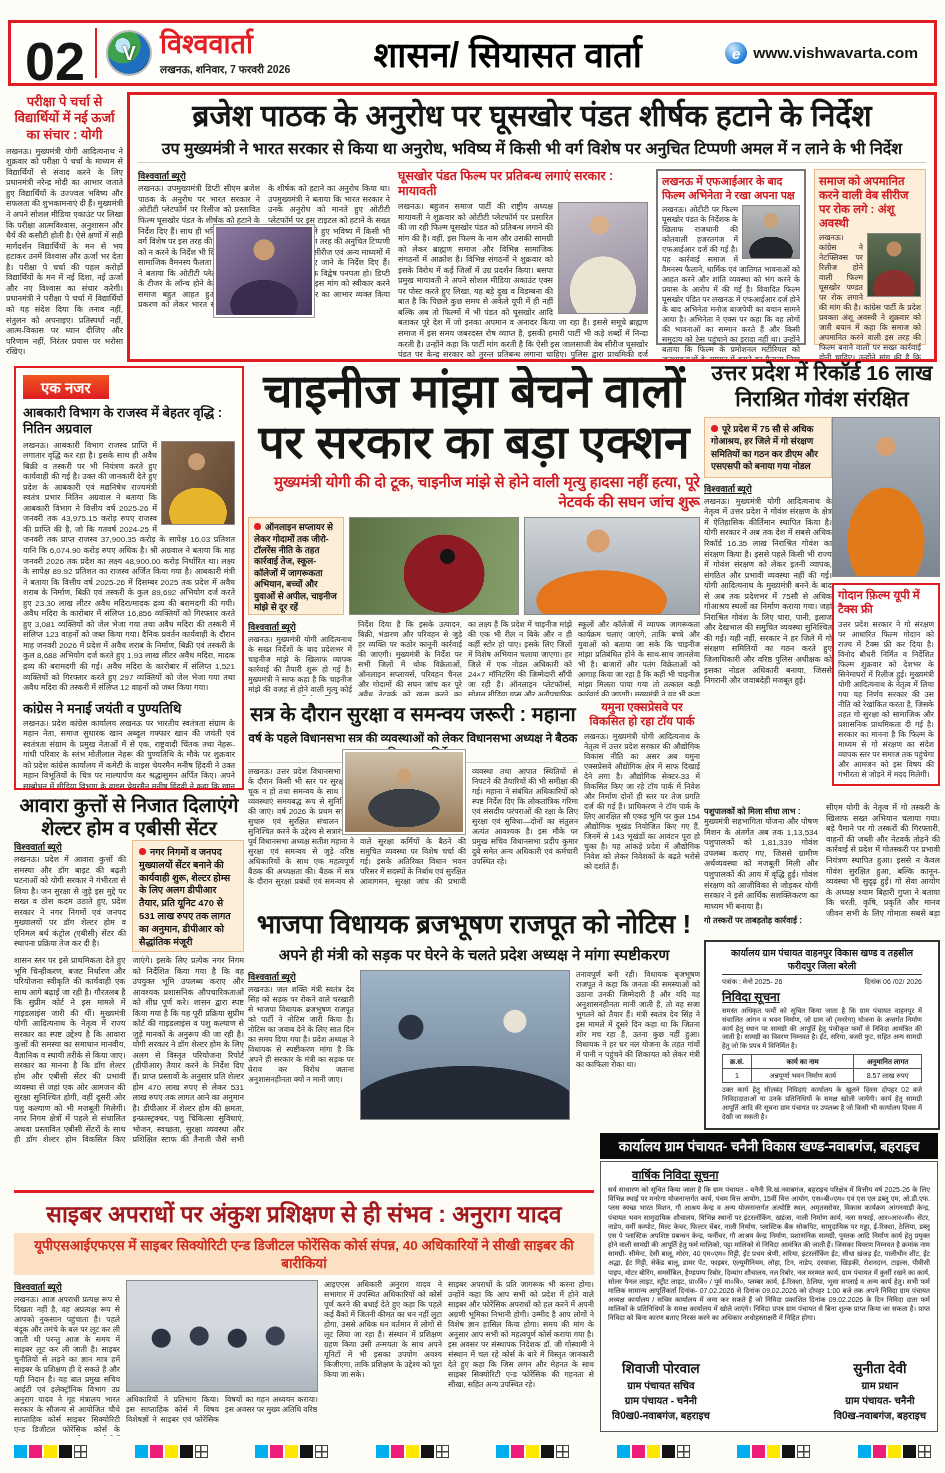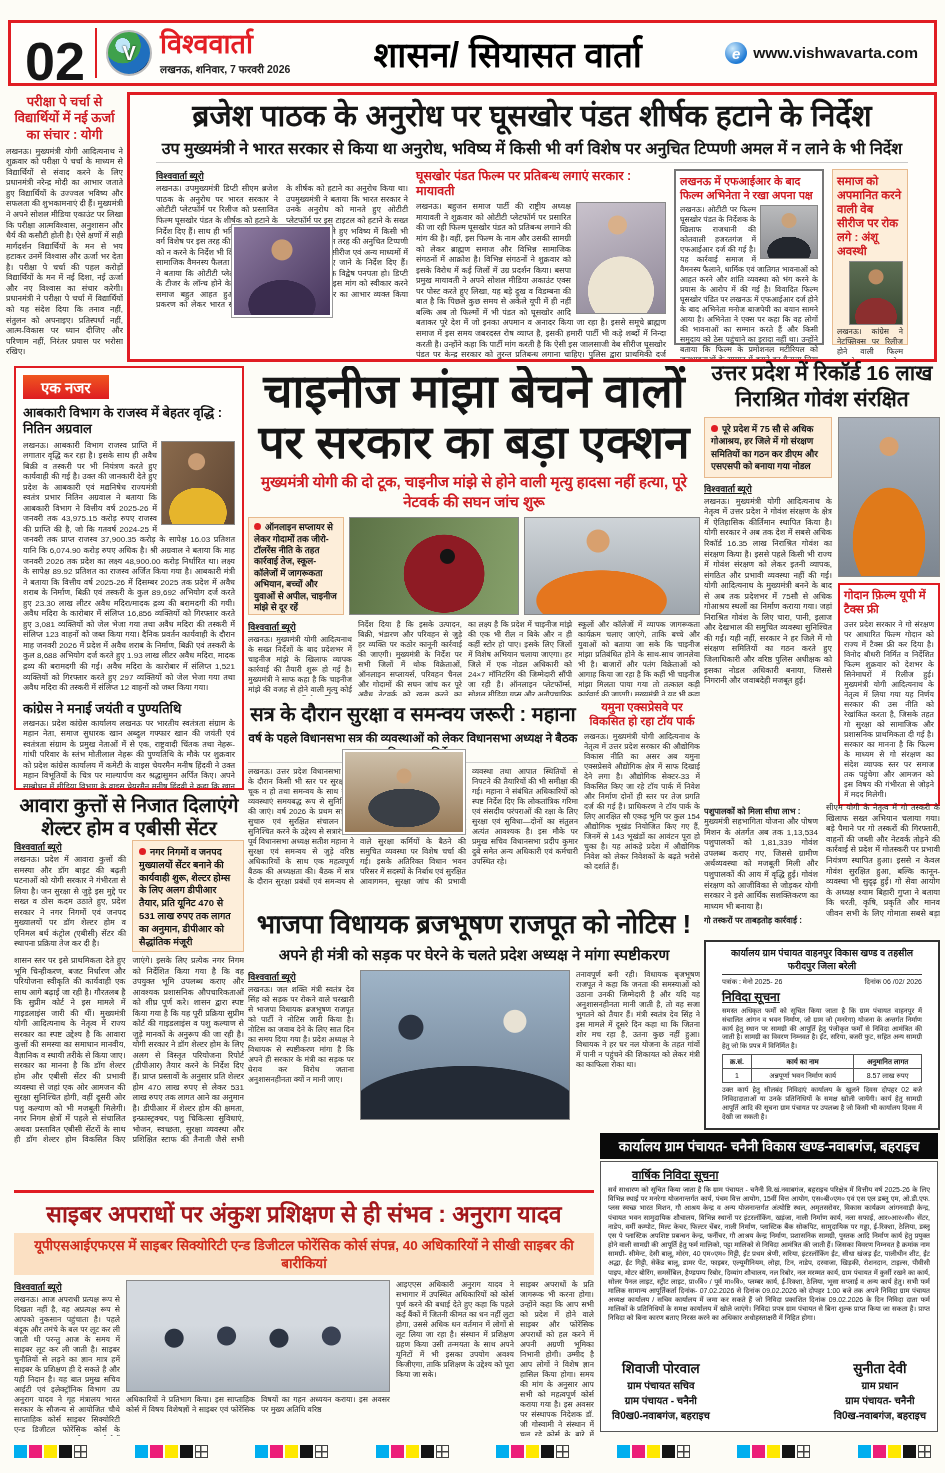--- a/index.html
+++ b/index.html
@@ -23,21 +23,21 @@
   .dateline{font-size:10.5px;font-weight:bold;color:#222;margin-top:3px}
   .section-title{flex:1;text-align:center;font-size:35px;font-weight:bold;color:#000}
   .web-wrap{display:flex;align-items:center;gap:6px;margin-right:16px}
   .e-icon{width:22px;height:22px;border-radius:50%;background:radial-gradient(circle at 35% 30%,#cdeafc,#1f7ad4 70%);
           color:#fff;font-weight:bold;font-style:italic;font-size:15px;display:flex;align-items:center;justify-content:center}
   .website{font-size:15.5px;font-weight:bold}
   
   .pariksha{left:6px;top:94px;width:117px;height:268px}
   .pariksha h2{color:#cf1c23;font-size:13px;line-height:1.25;text-align:center;margin-bottom:4px}
   
-  .brbox{left:127px;top:92px;width:810px;height:270px;border:3px solid #e01d23;background:#fffefb;padding:5px 26px}
+  .brbox{left:127px;top:92px;width:810px;height:270px;border:3px solid #e01d23;background:#fffefb;padding:5px 8px}
   .br-head{font-size:30px;font-weight:bold;text-align:center;line-height:1.08}
   .br-sub{font-size:16px;font-weight:bold;text-align:center;margin-top:5px;padding-bottom:3px;border-bottom:1px solid #c9c9c9}
   .br-cols{display:flex;gap:8px;margin-top:6px;height:176px}
   .colA{width:252px;position:relative;flex:0 0 auto}
   .colA-text{column-count:2;column-gap:8px;height:162px}
   .ph-brajesh{position:absolute;left:76px;top:56px;width:100px;height:92px;border:2px solid #fff;outline:1px solid #999;
      background:radial-gradient(circle at 50% 26%,#c99c74 10px,transparent 11px),
                 radial-gradient(ellipse 58% 46% at 50% 88%,#3a2c4e 60%,transparent 61%),
                 linear-gradient(135deg,#8d7aa0,#46355c)}
   .colB{width:250px;flex:0 0 auto}
@@ -72,21 +72,21 @@
   .shelter{left:14px;top:794px;width:230px;height:392px}
   .sh-head{font-size:19.5px;font-weight:bold;text-align:center;line-height:1.18;}
   .sh-row{display:flex;gap:6px;margin-bottom:4px}
   .sh-c1{width:112px;flex:0 0 auto}
   .sh-bullet{flex:1;background:#fdeeda;border:1px solid #e7b98d;padding:5px 6px;font-size:9.5px;font-weight:bold;line-height:1.35;height:112px}
   .dot::before{content:"";display:inline-block;width:7px;height:7px;border-radius:50%;background:#e01d23;margin-right:4px}
   .sh-b2{column-count:2;column-gap:7px;height:196px}
   
   .manjha{left:248px;top:366px;width:452px;height:330px}
   .mj-head{font-size:46px;font-weight:bold;text-align:center;line-height:1.1}
-  .mj-sub{color:#d01c22;font-size:15px;font-weight:bold;text-align:center;margin-top:4px}
+  .mj-sub{color:#d01c22;font-size:15px;font-weight:bold;text-align:right;margin-top:4px}
   .mj-row{display:flex;gap:5px;margin-top:6px;height:98px}
   .mj-bullet{width:96px;flex:0 0 auto;background:#fdeeda;border:1px solid #e7b98d;padding:4px 5px;font-size:8.8px;font-weight:bold;line-height:1.3}
   .ph-manjha{width:170px;flex:0 0 auto;
      background:radial-gradient(circle at 58% 40%,#141414 7px,transparent 8px),
                 radial-gradient(ellipse 26% 44% at 56% 58%,#8e1b24 92%,transparent 93%),
                 linear-gradient(100deg,#5c7246,#86a06a)}
   .ph-yogi2{flex:1;
      background:radial-gradient(circle at 42% 24%,#d8a06e 11px,transparent 12px),
                 radial-gradient(ellipse 62% 52% at 44% 86%,#e5761e 60%,transparent 61%),
                 linear-gradient(#cfd4d8,#9fa6ad)}
@@ -101,21 +101,21 @@
   .ph-meeting{position:absolute;left:95px;top:50px;width:122px;height:84px;border:2px solid #fff;outline:1px solid #999;
      background:radial-gradient(circle at 50% 30%,#caa27a 7px,transparent 8px),
                 radial-gradient(ellipse 50% 40% at 50% 70%,#3a3f46 60%,transparent 61%),
                 linear-gradient(#cec0aa,#977a58)}
   
   .toypark{left:584px;top:700px;width:116px;height:202px}
   .tp-head{color:#d01c22;font-size:11.5px;font-weight:bold;text-align:center;line-height:1.25;margin-bottom:3px}
   
   .govansh{left:704px;top:360px;width:236px;height:574px}
   .gv-head{font-size:21px;font-weight:bold;text-align:center;line-height:1.22}
-  .gv-row{display:flex;gap:6px;margin-top:6px;height:380px}
+  .gv-row{display:flex;margin-top:6px;height:380px}
   .gv-left{width:128px;flex:0 0 auto}
   .gv-bullet{background:#fdeeda;border:1px solid #e7b98d;padding:5px 6px;font-size:9px;font-weight:bold;line-height:1.35;margin-bottom:4px}
   .gv-right{flex:1}
   .ph-yogi3{width:100%;height:160px;margin-bottom:6px;
      background:radial-gradient(circle at 50% 18%,#d8a06e 9px,transparent 10px),
                 radial-gradient(ellipse 60% 56% at 50% 78%,#e07a1a 60%,transparent 61%),
                 linear-gradient(#aab2bc,#7d8690)}
   .godan{border:2px solid #e01d23;padding:4px;background:#fff}
   .gd-head{color:#d01c22;font-size:11.5px;font-weight:bold;line-height:1.2;margin-bottom:3px}
   .gv-b2{column-count:2;column-gap:8px;height:122px;margin-top:6px}
@@ -152,21 +152,21 @@
   .ch-signs{display:flex;justify-content:space-between;margin-top:6px;padding:0 4px}
   .ch-signs .blk{text-align:center}
   .ch-signs b{font-size:13.5px;display:block}
   .ch-signs span{font-size:10px;font-weight:bold;display:block;margin-top:1px}
   
   .cyber{left:14px;top:1190px;width:580px;height:246px;border-top:3px solid #e01d23;padding-top:4px}
   .cy-head{color:#a3181c;font-size:23px;font-weight:bold;text-align:center}
   .cy-sub{background:#fbe0c3;color:#cf2a1b;font-size:13.5px;font-weight:bold;text-align:center;padding:3px 2px;margin:4px 0 5px}
   .cy-row{display:flex;gap:6px;height:168px}
   .cy-c1{width:106px;flex:0 0 auto}
-  .cy-mid{width:264px;flex:0 0 auto}
+  .cy-mid{width:192px;flex:0 0 auto}
   .ph-group{width:100%;height:112px;margin-bottom:3px;
      background:radial-gradient(circle at 18% 52%,#2c3442 9px,transparent 10px),
                 radial-gradient(circle at 38% 50%,#343c4c 9px,transparent 10px),
                 radial-gradient(circle at 58% 52%,#2c3442 9px,transparent 10px),
                 radial-gradient(circle at 78% 50%,#3a4254 9px,transparent 10px),
                 linear-gradient(#d4d9df 0 40%,#aeb6bf)}
   .cy-mid-text{column-count:2;column-gap:6px;height:50px}
   .cy-c3{width:118px;flex:0 0 auto}
   .cy-c4{flex:1}
   

